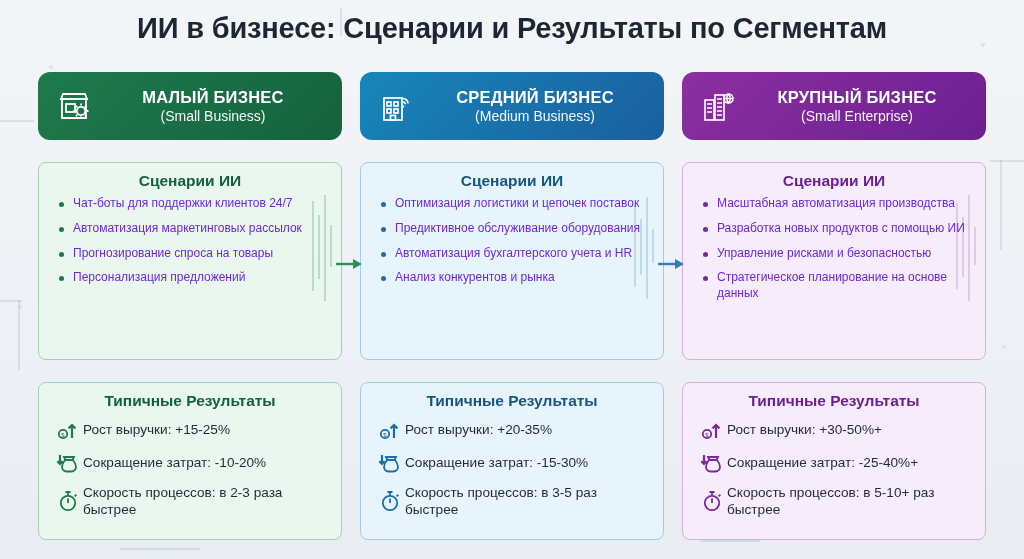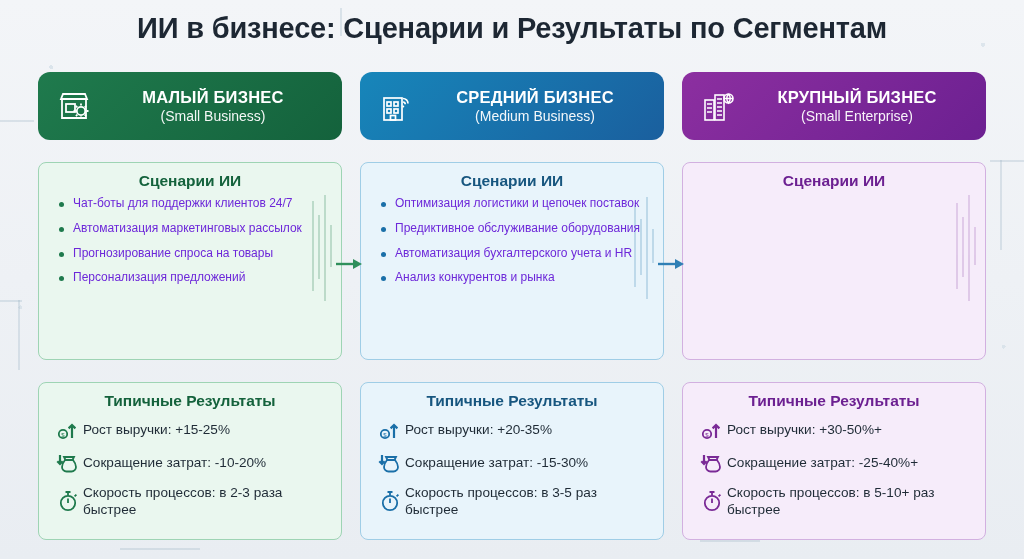--- a/index.html
+++ b/index.html
@@ -343,20 +343,26 @@
         <div class="h1">КРУПНЫЙ БИЗНЕС</div>
         <div class="h2">(Small Enterprise)</div>
       </div>
     </div>
 
     <div class="card scen-large">
       <div class="card-title">Сценарии ИИ</div>
       <svg class="spark" width="26" height="120" viewBox="0 0 26 120">
         <path d="M4 12 V98 M10 26 V86 M16 4 V110 M22 36 V74" stroke="#7a2a96" stroke-width="2" opacity="0.35"></path>
       </svg>
+      <ul class="bullets">
+        <li>Масштабная автоматизация производства</li>
+        <li>Разработка новых продуктов с помощью ИИ</li>
+        <li>Управление рисками и безопасностью</li>
+        <li>Стратегическое планирование на основе данных</li>
+      </ul>
     </div>
 
     <div class="card res-large">
       <div class="card-title">Типичные Результаты</div>
       <div class="results">
         <div class="res-row">
           <div class="rico">
             <svg width="24" height="24" viewBox="0 0 24 24" fill="none" stroke="#7a2a96" stroke-width="1.8">
               <circle cx="7" cy="16" r="4.2"></circle>
                 <text x="7" y="18.6" font-size="6" fill="#7a2a96" stroke="none" text-anchor="middle">$</text>

